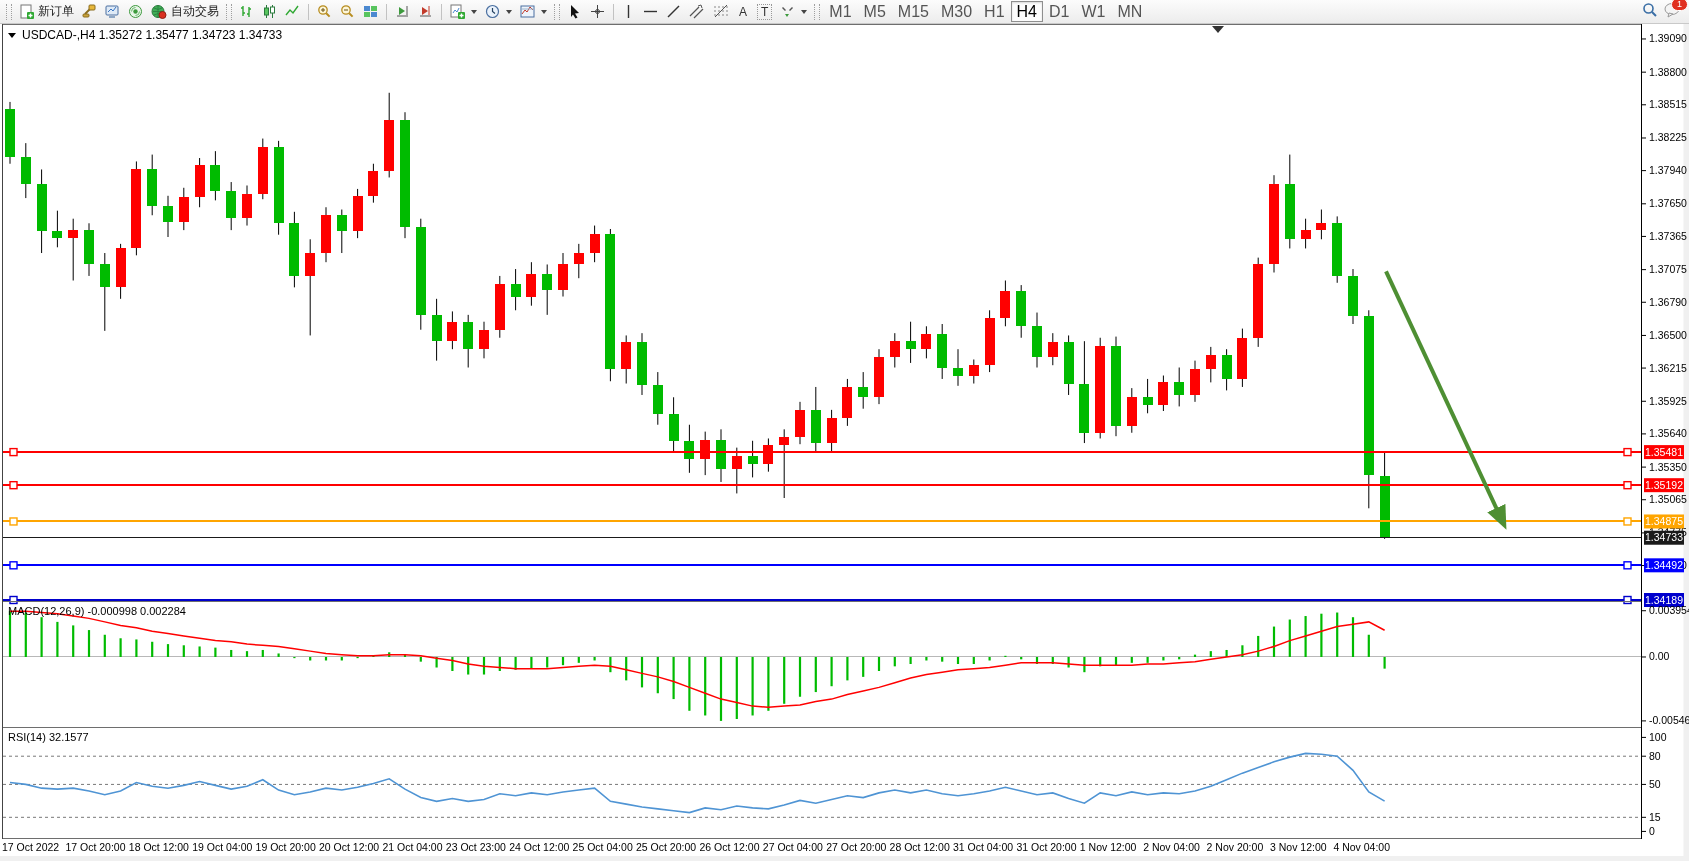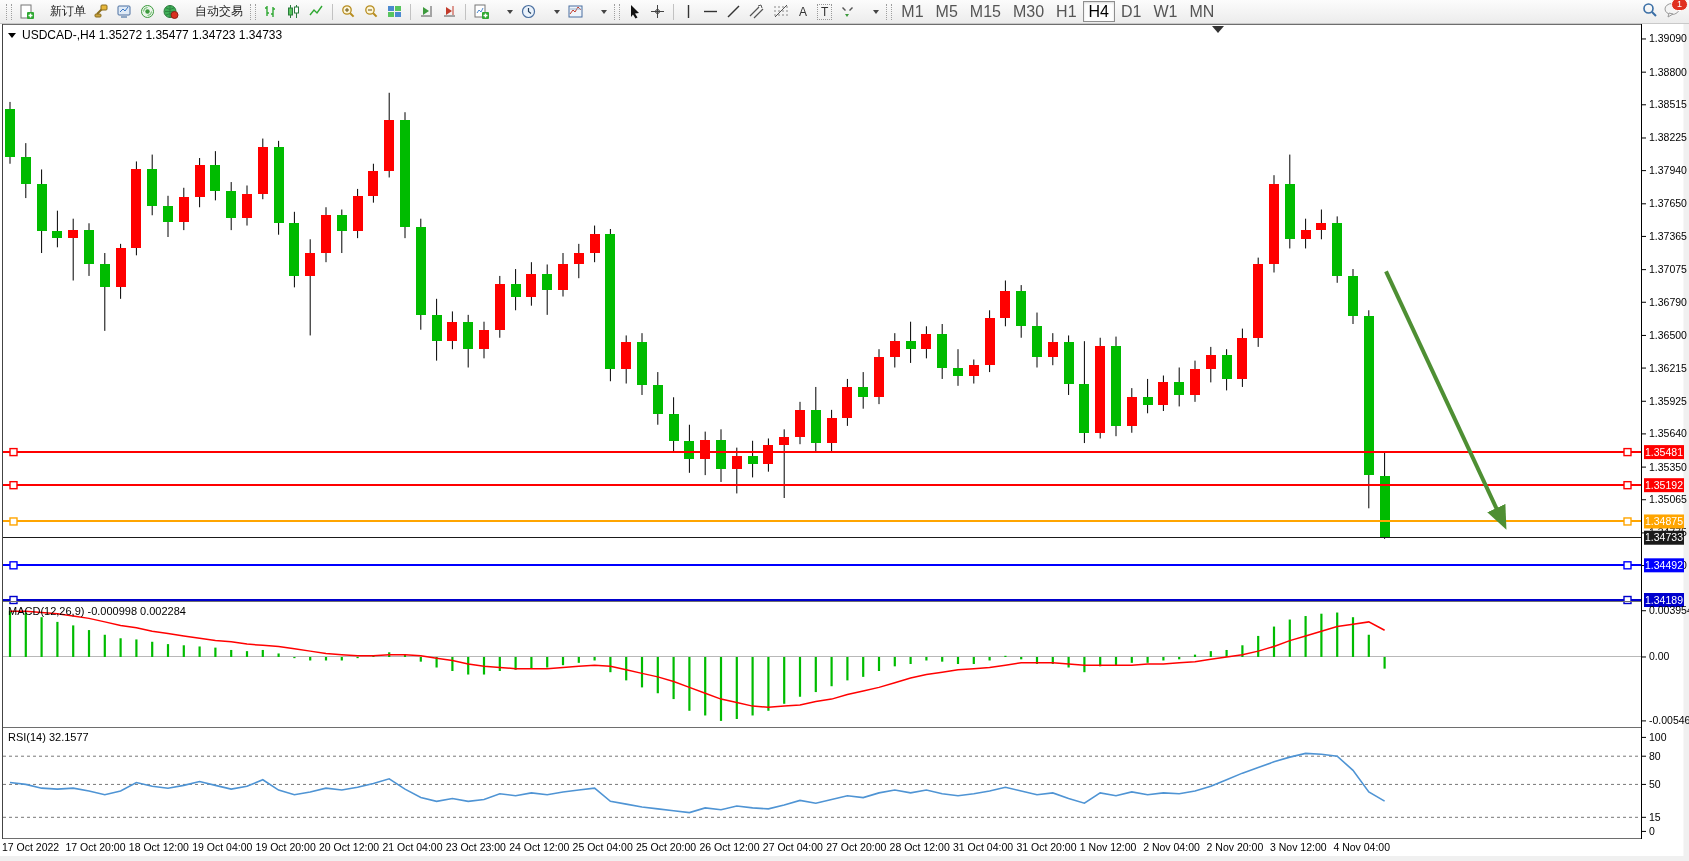--- a/index.html
+++ b/index.html
@@ -1,19 +1,19 @@
 <!DOCTYPE html>
 <html><head>
 <meta charset="utf-8">
 <style>
   html,body{margin:0;padding:0}
   body{width:1689px;height:861px;background:#f0f0f0;font-family:"Liberation Sans",sans-serif;overflow:hidden;position:relative}
   
   .toolbar{height:23px;display:flex;align-items:center;background:linear-gradient(#fcfcfc,#ececec);border-bottom:1px solid #c9c9c9;padding:0 3px;font-size:12px;color:#222;white-space:nowrap}
-  .tbtn{display:flex;align-items:center;gap:16px;padding:1px 3px;border:1px solid transparent;border-radius:2px;cursor:default}
+  .tbtn{display:flex;align-items:center;gap:4px;padding:1px 3px;border:1px solid transparent;border-radius:2px;cursor:default}
   .tbtn svg{display:block}
   .sep{width:1px;height:16px;background:#c2c2c2;margin:0 4px}
   .grip{width:4px;height:16px;margin:0 3px;border-left:1px dotted #9f9f9f;border-right:1px dotted #9f9f9f}
   .caret{width:0;height:0;border-left:3px solid transparent;border-right:3px solid transparent;border-top:4px solid #444;margin-left:2px}
   .tf{padding:1px 5px;color:#555;font-size:16px;border:1px solid transparent}
   .tf.active{border:1px solid #8e8e8e;background:#fdfdfd;box-shadow:inset 0 1px 2px #d8d8d8;color:#000}
   .toolbar-right{margin-left:auto;display:flex;align-items:center;gap:6px;padding-right:4px}
   .chat-wrap{position:relative}
   .chat-badge{position:absolute;top:-4px;right:-6px;background:#e03020;color:#fff;border-radius:8px;font-size:9px;line-height:11px;min-width:11px;text-align:center;padding:0 2px;border:1px solid #fff}
   .glyph-tool{font-size:12px;color:#333;padding:0 2px}

